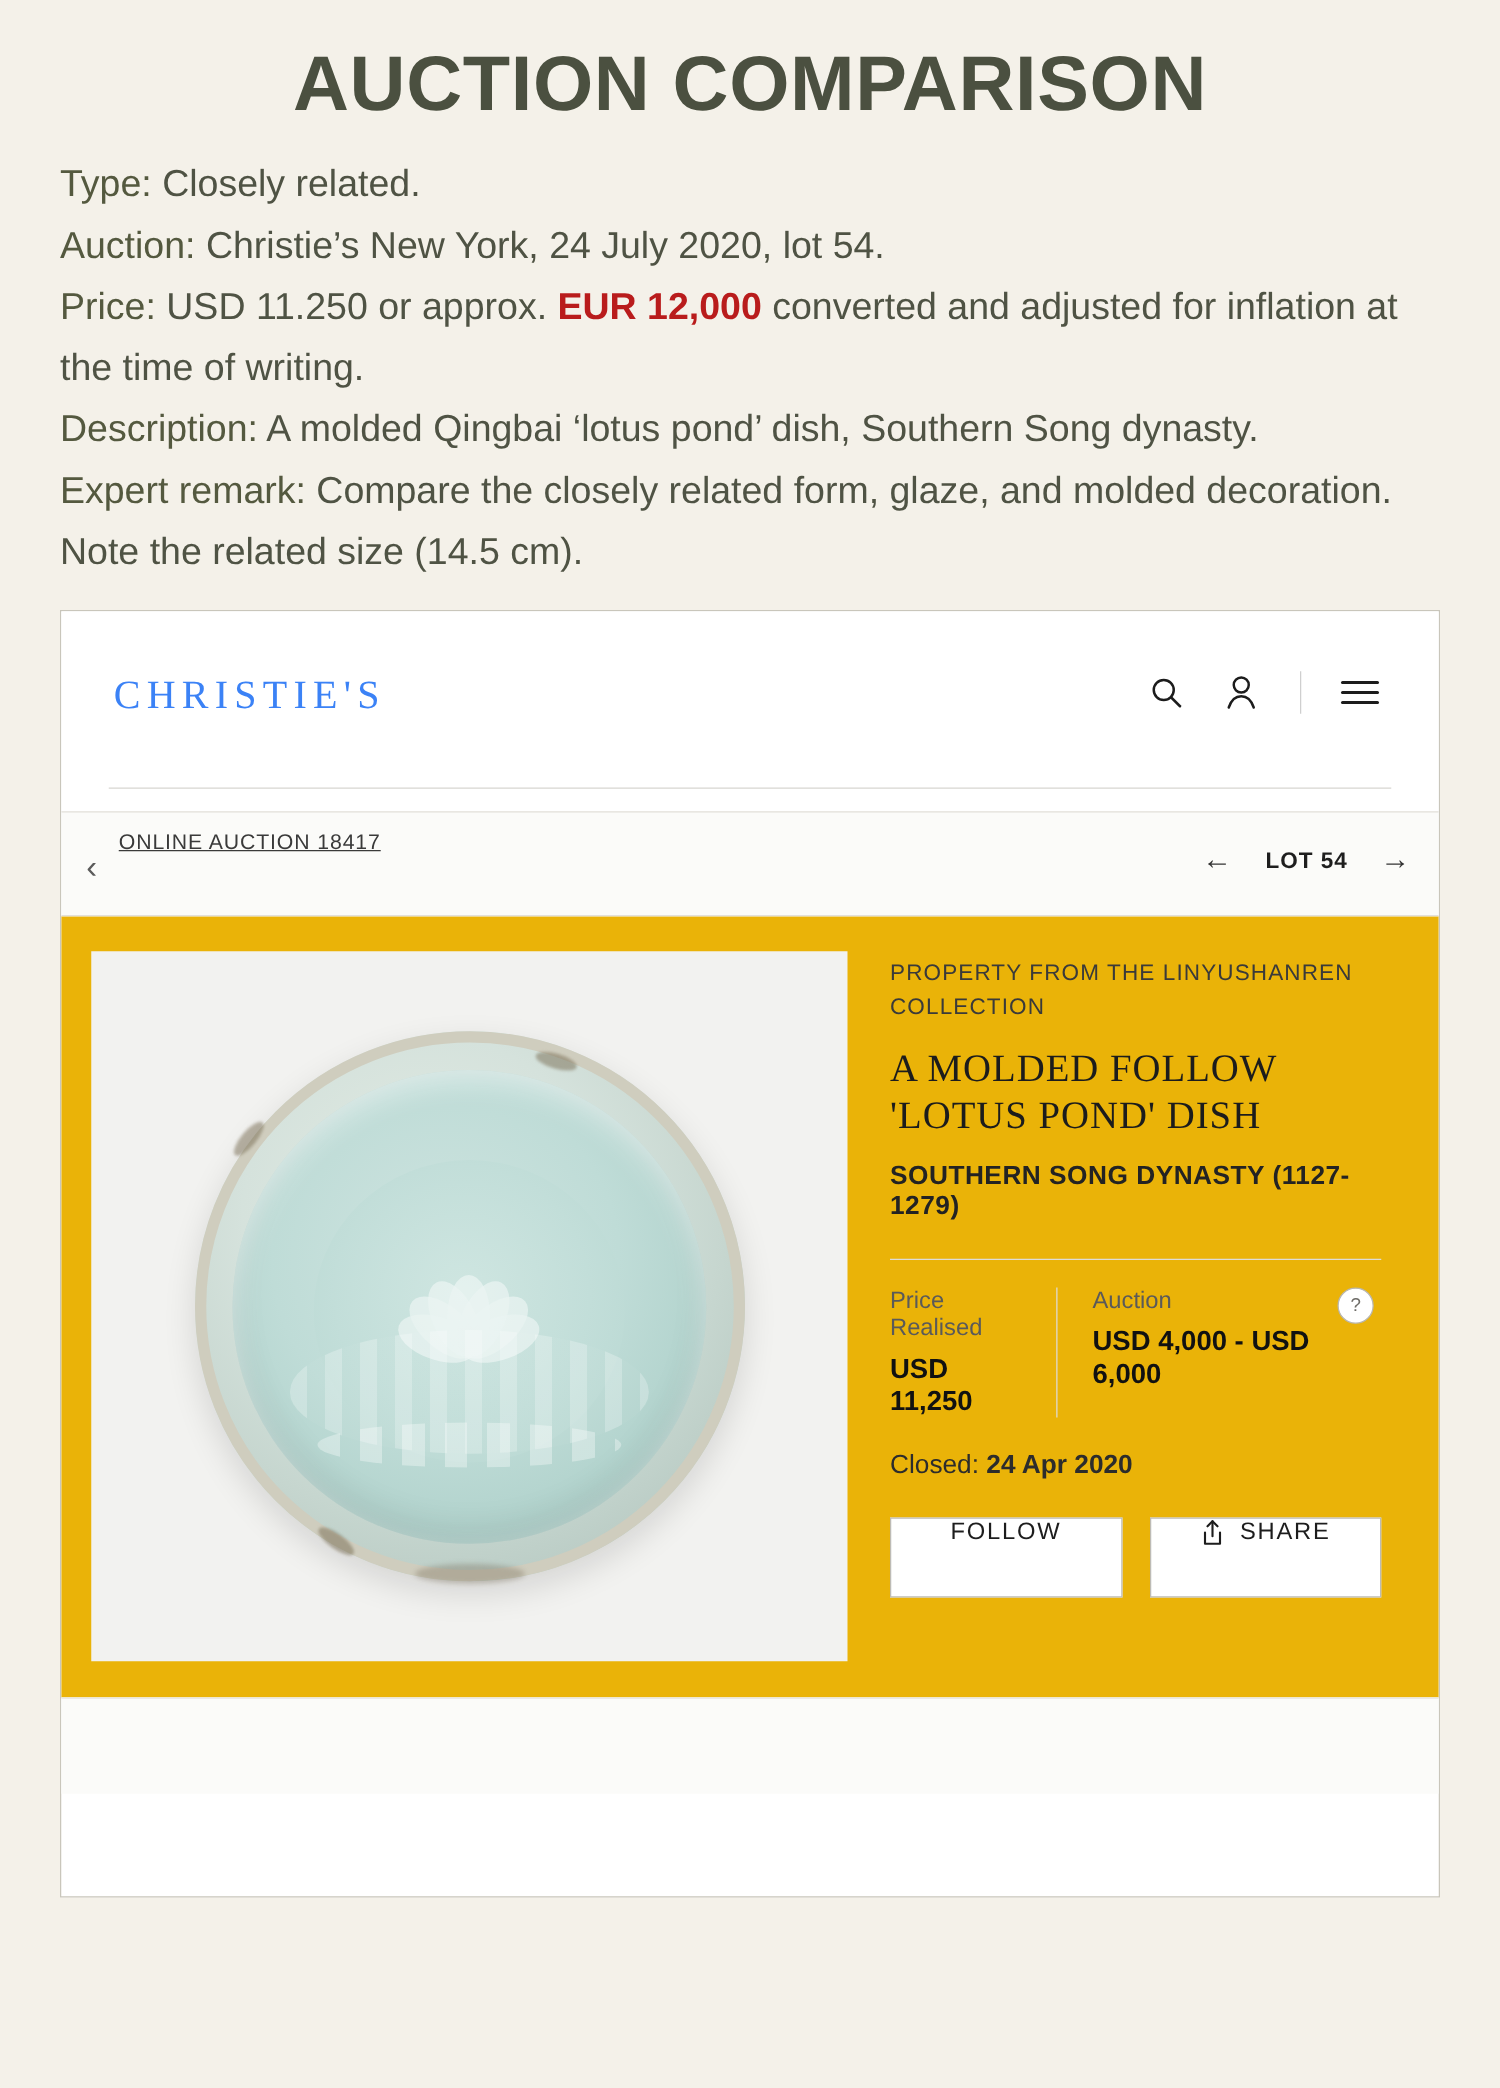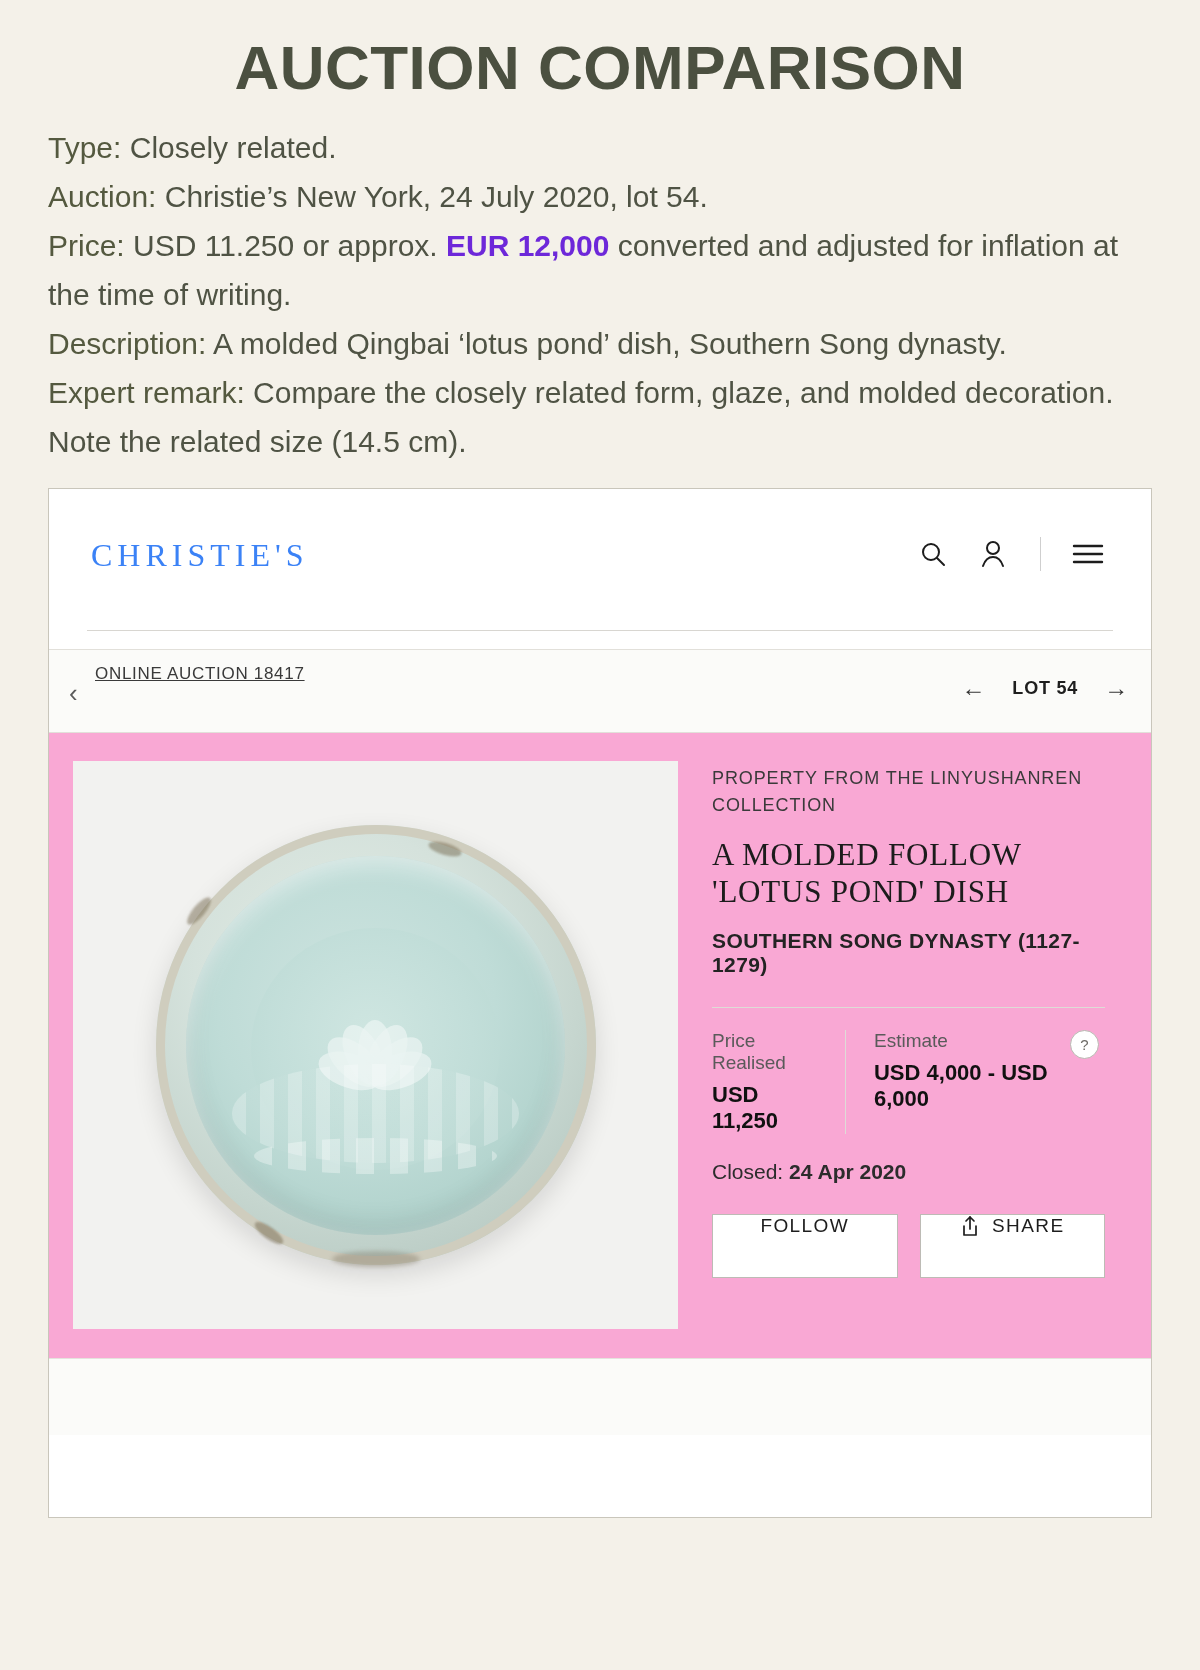--- a/index.html
+++ b/index.html
@@ -42,21 +42,21 @@
   }
   .summary p {
     margin: 0;
   }
   .lbl {
     font-weight: normal;
     color: #54593f;
   }
   .bold-inline {
     font-weight: bold;
-    color: #6d28d9;
+    color: #b91c1c;
   }
 
   
   .card {
     position: relative;
     margin-top: 6px;
     background: #ffffff;
     border: 1px solid #c9c6bb;
     box-sizing: border-box;
     height: 1030px;
@@ -164,21 +164,21 @@
   .lot-arrow {
     font-size: 24px;
     color: #333;
     font-weight: normal;
     cursor: pointer;
   }
 
   .lot-body {
     display: flex;
     padding: 28px 24px 0 24px;
-    background: #f9a8d4;
+    background: #eab308;
     height: 625px;
     box-sizing: border-box;
   }
 
   .img-pane {
     width: 605px;
     height: 568px;
     background: #f2f2f0;
     display: flex;
     align-items: center;
@@ -495,21 +495,21 @@
         <div class="lot-sub">SOUTHERN SONG DYNASTY (1127-1279)</div>
 
         <div class="rule"></div>
 
         <div class="price-row">
           <div class="price-col">
             <div class="price-label">Price Realised</div>
             <div class="price-value">USD 11,250</div>
           </div>
           <div class="price-col est">
-            <div class="price-label">Estimate</div>
+            <div class="price-label">Auction</div>
             <div class="price-value">USD 4,000 - USD 6,000</div>
           </div>
           <div class="help-badge">?</div>
         </div>
 
         <div class="closed-line">
           <span>Closed: </span><b>24 Apr 2020</b>
         </div>
 
         <div class="btn-row">

